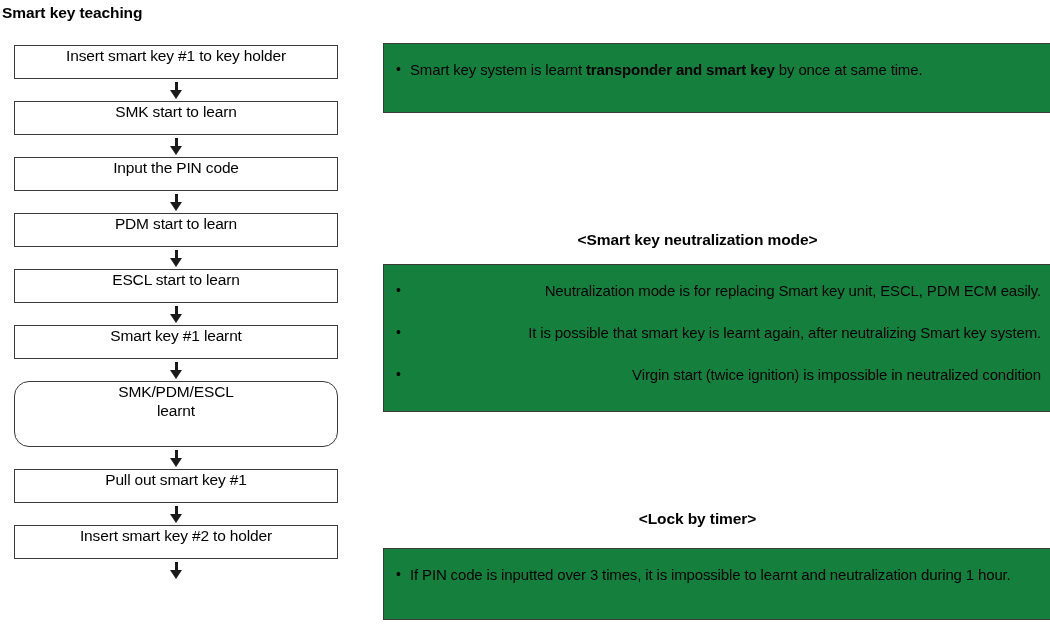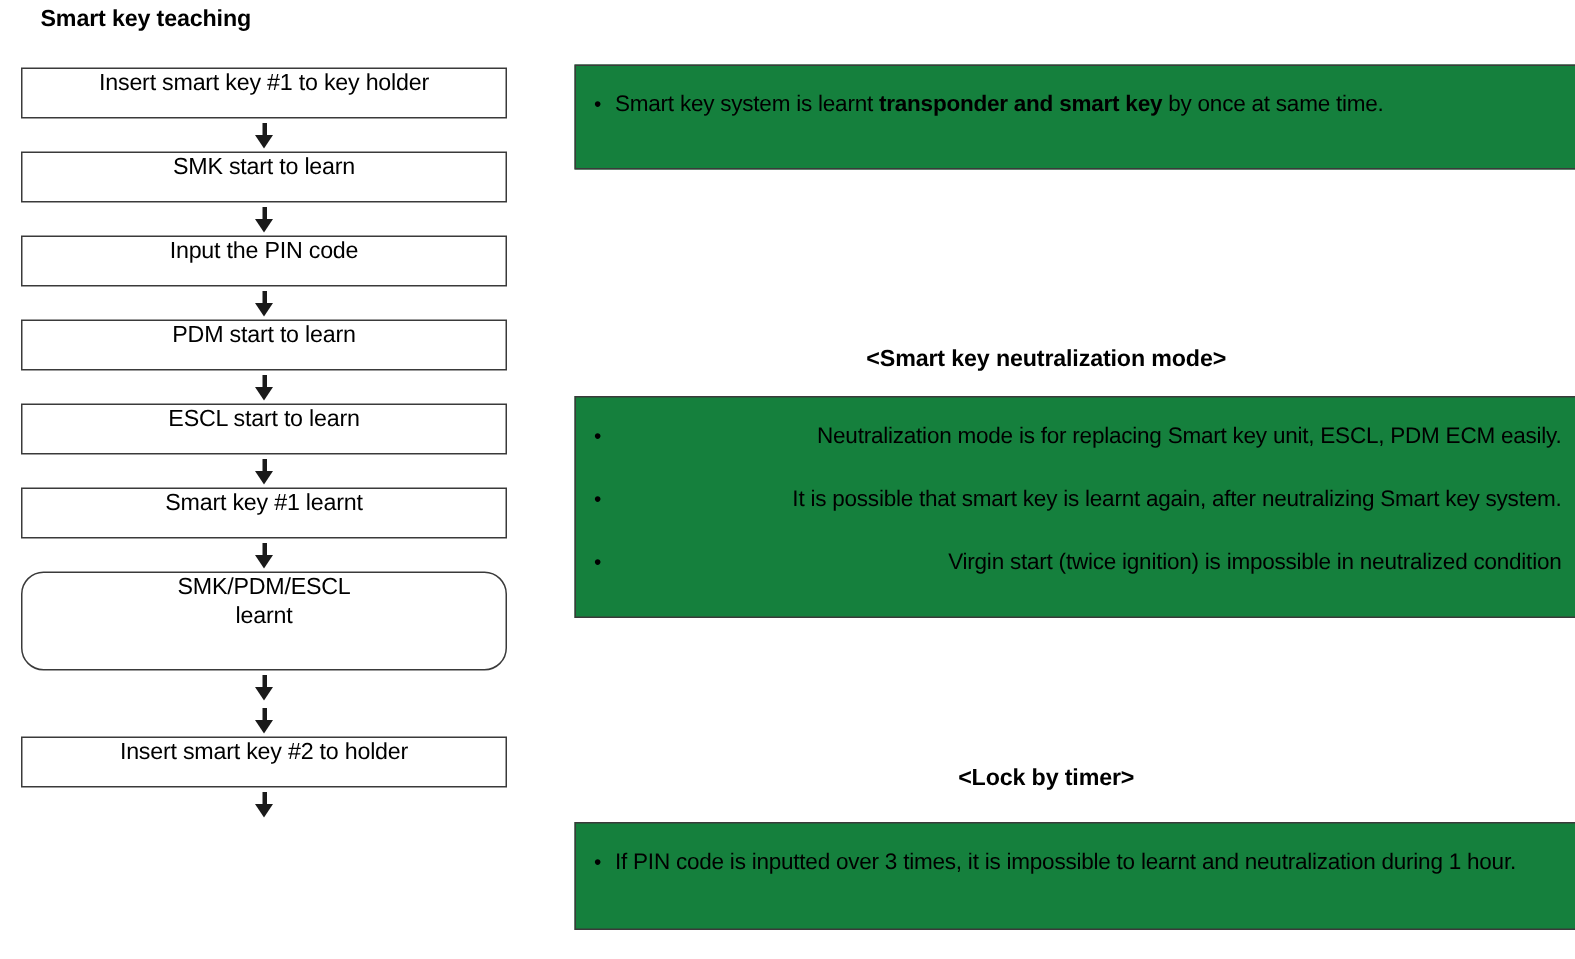--- a/index.html
+++ b/index.html
@@ -13,21 +13,21 @@
     position: relative;
     overflow: hidden;
     font-family: "Liberation Sans", sans-serif;
     color: #000000;
     -webkit-font-smoothing: antialiased;
   }
 
   
   .page-title {
     position: absolute;
-    left: 27px;
+    left: 2px;
     top: 3px;
     font-size: 15.5px;
     font-weight: bold;
     letter-spacing: -0.1px;
     line-height: 20px;
     white-space: nowrap;
   }
 
   
   .flow-column {
@@ -203,20 +203,23 @@
     <span class="line">SMK/PDM/ESCL</span>
     <span class="line">learnt</span>
   </div>
   <div class="flow-arrow">
     <span class="arrow-glyph">
         <span class="shaft"></span>
         <span class="head"></span>
       </span>
   </div>
 
+  <div class="flow-box h1">
+    <span class="line">Pull out smart key #1</span>
+  </div>
   <div class="flow-arrow">
     <span class="arrow-glyph">
         <span class="shaft"></span>
         <span class="head"></span>
       </span>
   </div>
 
   <div class="flow-box h1">
     <span class="line">Insert smart key #2 to holder</span>
   </div>

